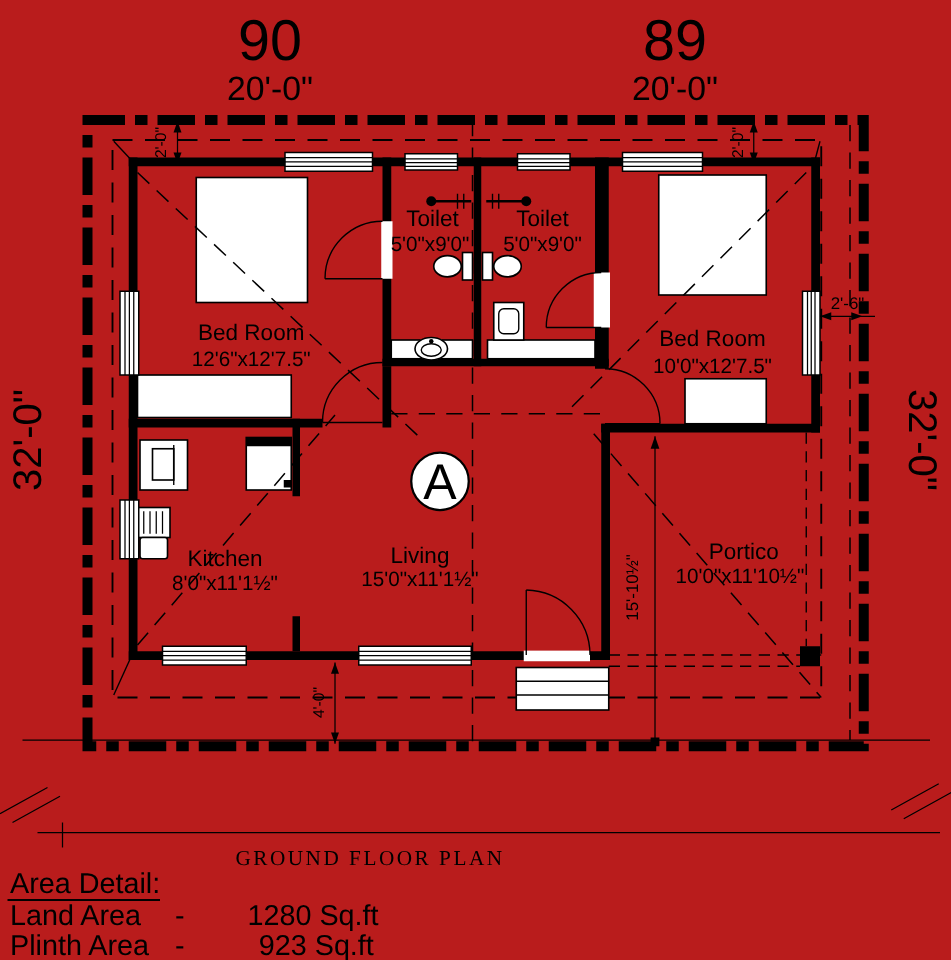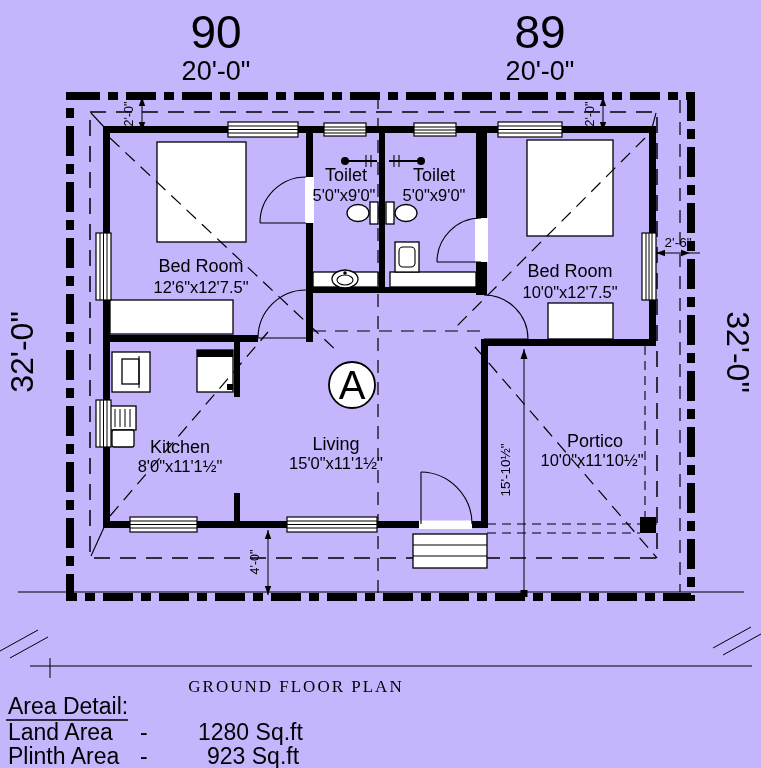--- a/index.html
+++ b/index.html
@@ -1,16 +1,16 @@
 <!DOCTYPE html>
 <html><head>
 <meta charset="utf-8">
 <style>
   html,body{margin:0;padding:0;background:#ffffff;}
-  .stage{position:relative;width:761px;height:768px;background:#c4b5fd;overflow:hidden;}
+  .stage{position:relative;width:761px;height:768px;background:#b91c1c;overflow:hidden;}
   svg{display:block;}
   svg text{font-family:"Liberation Sans",sans-serif;fill:#000;}
   .w{fill:#000;stroke:none;}
   .gap{fill:#fff;stroke:none;}
   .ln{stroke:#000;fill:none;stroke-width:1.1;}
   .furn{fill:#fff;stroke:#000;stroke-width:1.3;}
   .boundary{stroke:#000;fill:none;stroke-width:8;stroke-dasharray:30 8 10 8;}
   .roof{stroke:#000;fill:none;stroke-width:1.5;stroke-dasharray:16 10;}
   .hip{stroke:#000;fill:none;stroke-width:1.2;stroke-dasharray:13 8;}
   .divl{stroke:#000;fill:none;stroke-width:1.2;stroke-dasharray:13 9;}

